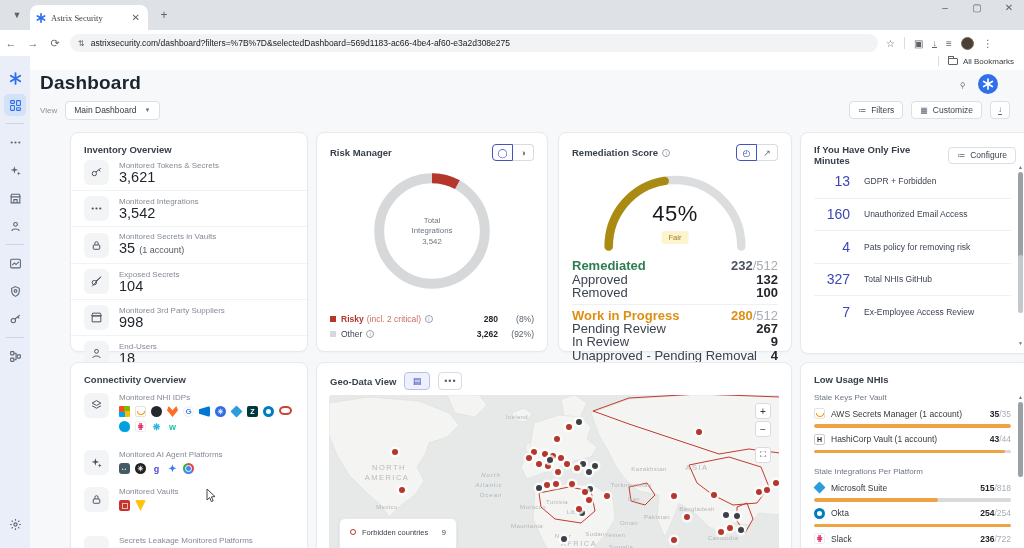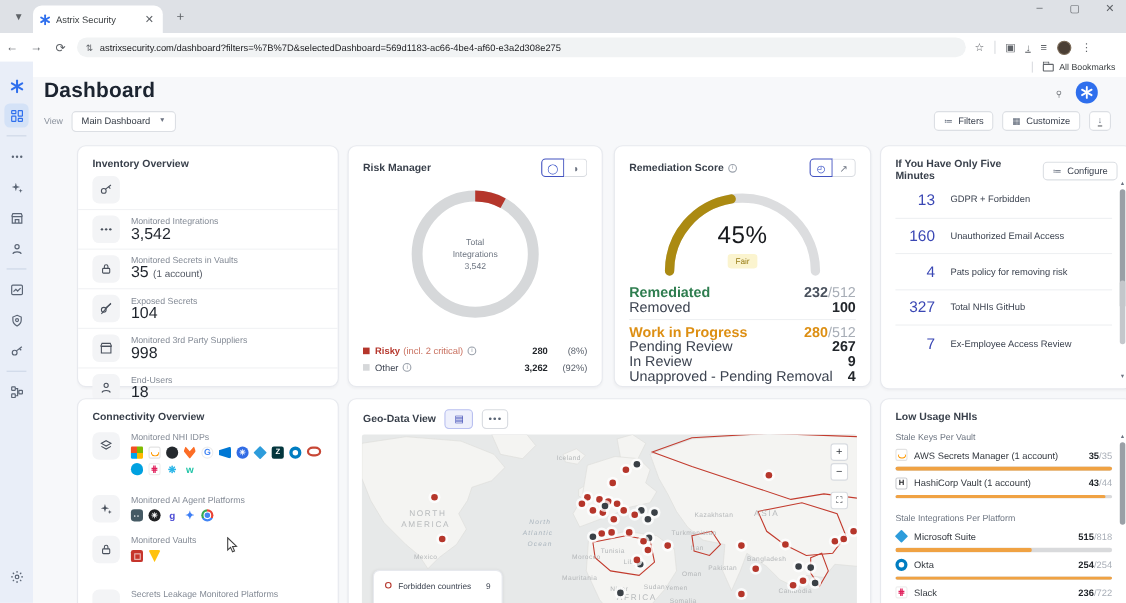--- a/index.html
+++ b/index.html
@@ -3,21 +3,21 @@
 <meta charset="utf-8">
 <style>
   * { margin:0; padding:0; box-sizing:border-box; }
   html,body { width:1024px; height:548px; overflow:hidden; font-family:"Liberation Sans", sans-serif; background:#fff; }
   .noselect { user-select:none; }
 
   
   .tabstrip { position:absolute; left:0; top:0; width:1024px; height:30px; background:#dee1e6; display:flex; align-items:flex-end; }
   .tab-search { width:22px; height:22px; margin:0 2px 4px 6px; display:flex; align-items:center; justify-content:center; color:#5f6368; font-size:9px; }
   .tab { width:118px; height:25px; background:#fff; border-radius:8px 8px 0 0; display:flex; align-items:center; padding:0 6px; gap:5px; }
-  .tab-title { font-size:8.5px; color:#3c4043; white-space:nowrap; overflow:hidden; flex:1; }
+  .tab-title { font-size:8.5px; color:#3c4043; white-space:nowrap; overflow:hidden; flex:1;font-family:Liberation Serif, serif; }
   .tab-close { color:#5f6368; font-size:10px; padding:0 2px; }
   .newtab { width:20px; height:20px; margin:0 0 5px 6px; color:#5f6368; font-size:12px; display:flex; align-items:center; justify-content:center; }
   .wincontrols { position:absolute; right:8px; top:2px; display:flex; gap:18px; color:#5f6368; font-size:10px; }
   .wincontrols span { width:14px; text-align:center; }
 
   .toolbar { position:absolute; left:0; top:30px; width:1024px; height:26px; background:#fff; display:flex; align-items:center; }
   .navbtn { color:#5f6368; font-size:11px; width:22px; text-align:center; }
   .omnibox { margin-left:4px; width:808px; height:18px; background:#f1f3f4; border-radius:9px; display:flex; align-items:center; padding:0 8px; gap:6px; }
   .omni-icon { color:#5f6368; font-size:8px; }
   .url { font-size:8.5px; color:#202124; white-space:nowrap; overflow:hidden; }
@@ -357,20 +357,24 @@
           <span class="card-title">Inventory Overview</span>
         </div>
       <div class="inv-row">
         <span class="inv-ico">
             <svg viewBox="0 0 24 24" fill="none" stroke="currentColor" stroke-width="1.8">
               <circle cx="8" cy="14" r="4"></circle>
               <path d="M11 11l9-7"></path>
               <path d="M16 7l3 3"></path>
             </svg>
           </span>
+        <div>
+            <div class="inv-label">Monitored Tokens &amp; Secrets</div>
+        <div class="inv-value">3,621</div>
+          </div>
       </div>
       <div class="inv-row">
         <span class="inv-ico">
             <svg viewBox="0 0 24 24" fill="currentColor">
               <circle cx="5" cy="12" r="2"></circle>
               <circle cx="12" cy="12" r="2"></circle>
               <circle cx="19" cy="12" r="2"></circle>
             </svg>
           </span>
         <div>
@@ -480,20 +484,24 @@
           <path d="M22 98 A78 78 0 0 1 178 98" fill="none" stroke="#dcdddf" stroke-width="10" stroke-linecap="round"></path>
           <path id="gauge-arc" d="M22 98 A78 78 0 0 1 178 98" fill="none" stroke="#ab8a12" stroke-width="10" stroke-linecap="round" pathLength="100" stroke-dasharray="45 100"></path>
         </svg>
         <div class="gauge-score">45%</div>
         <div class="fair-badge">Fair</div>
       </div>
       <div class="rem-rows">
         <div class="rrow green">
             <span class="rlabel">Remediated</span>
             <span class="rval"><b>232</b><span class="tot">/512</span></span>
+          </div>
+        <div class="rrow">
+            <span class="rlabel">Approved</span>
+            <span class="rval"><b>132</b></span>
           </div>
         <div class="rrow">
             <span class="rlabel">Removed</span>
             <span class="rval"><b>100</b></span>
           </div>
         <div class="rrow orange section-top">
             <span class="rlabel">Work in Progress</span>
             <span class="rval"><b style="color:#dd8f13">280</b><span class="tot">/512</span></span>
           </div>
         <div class="rrow">

